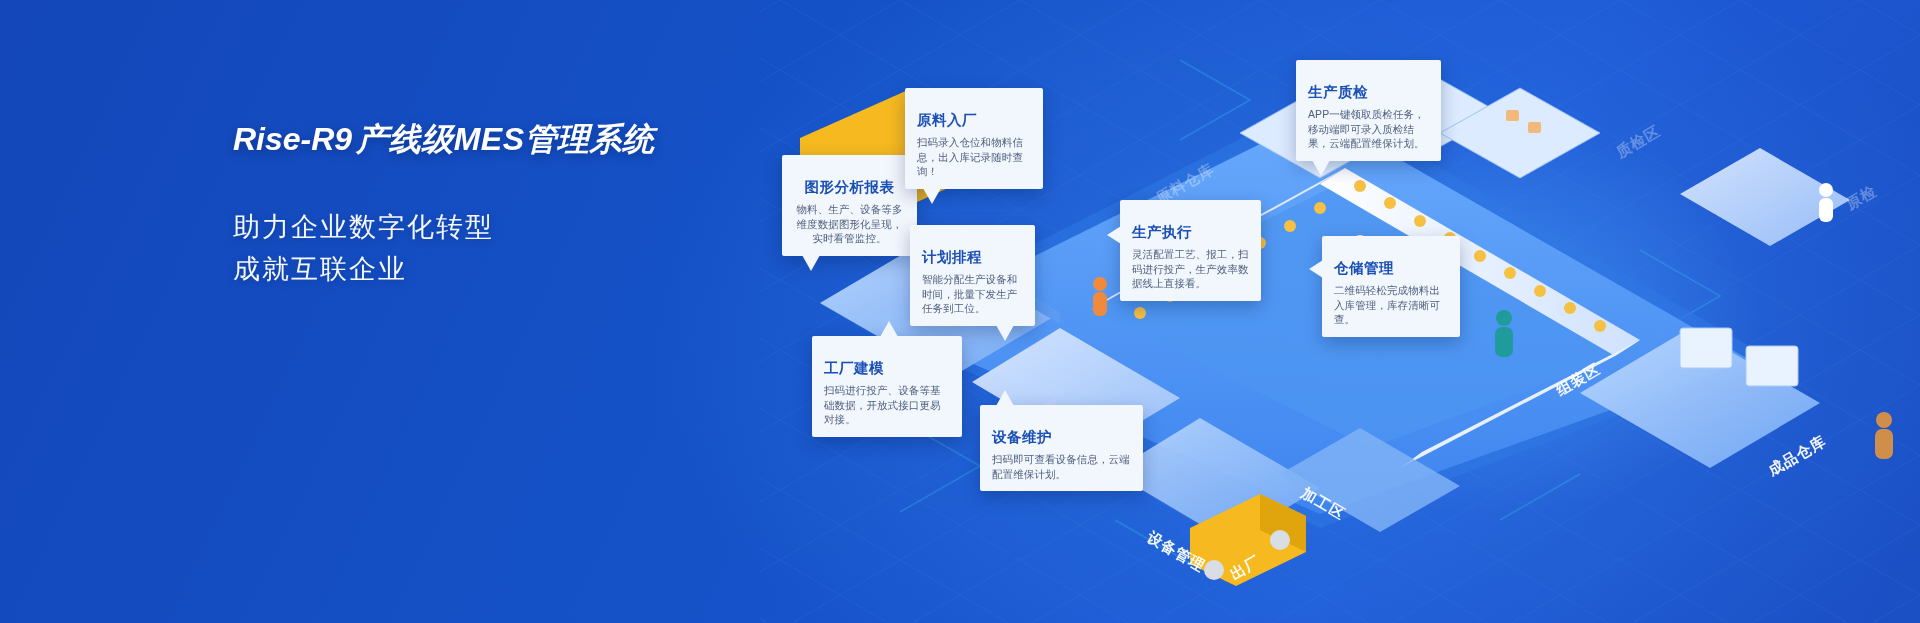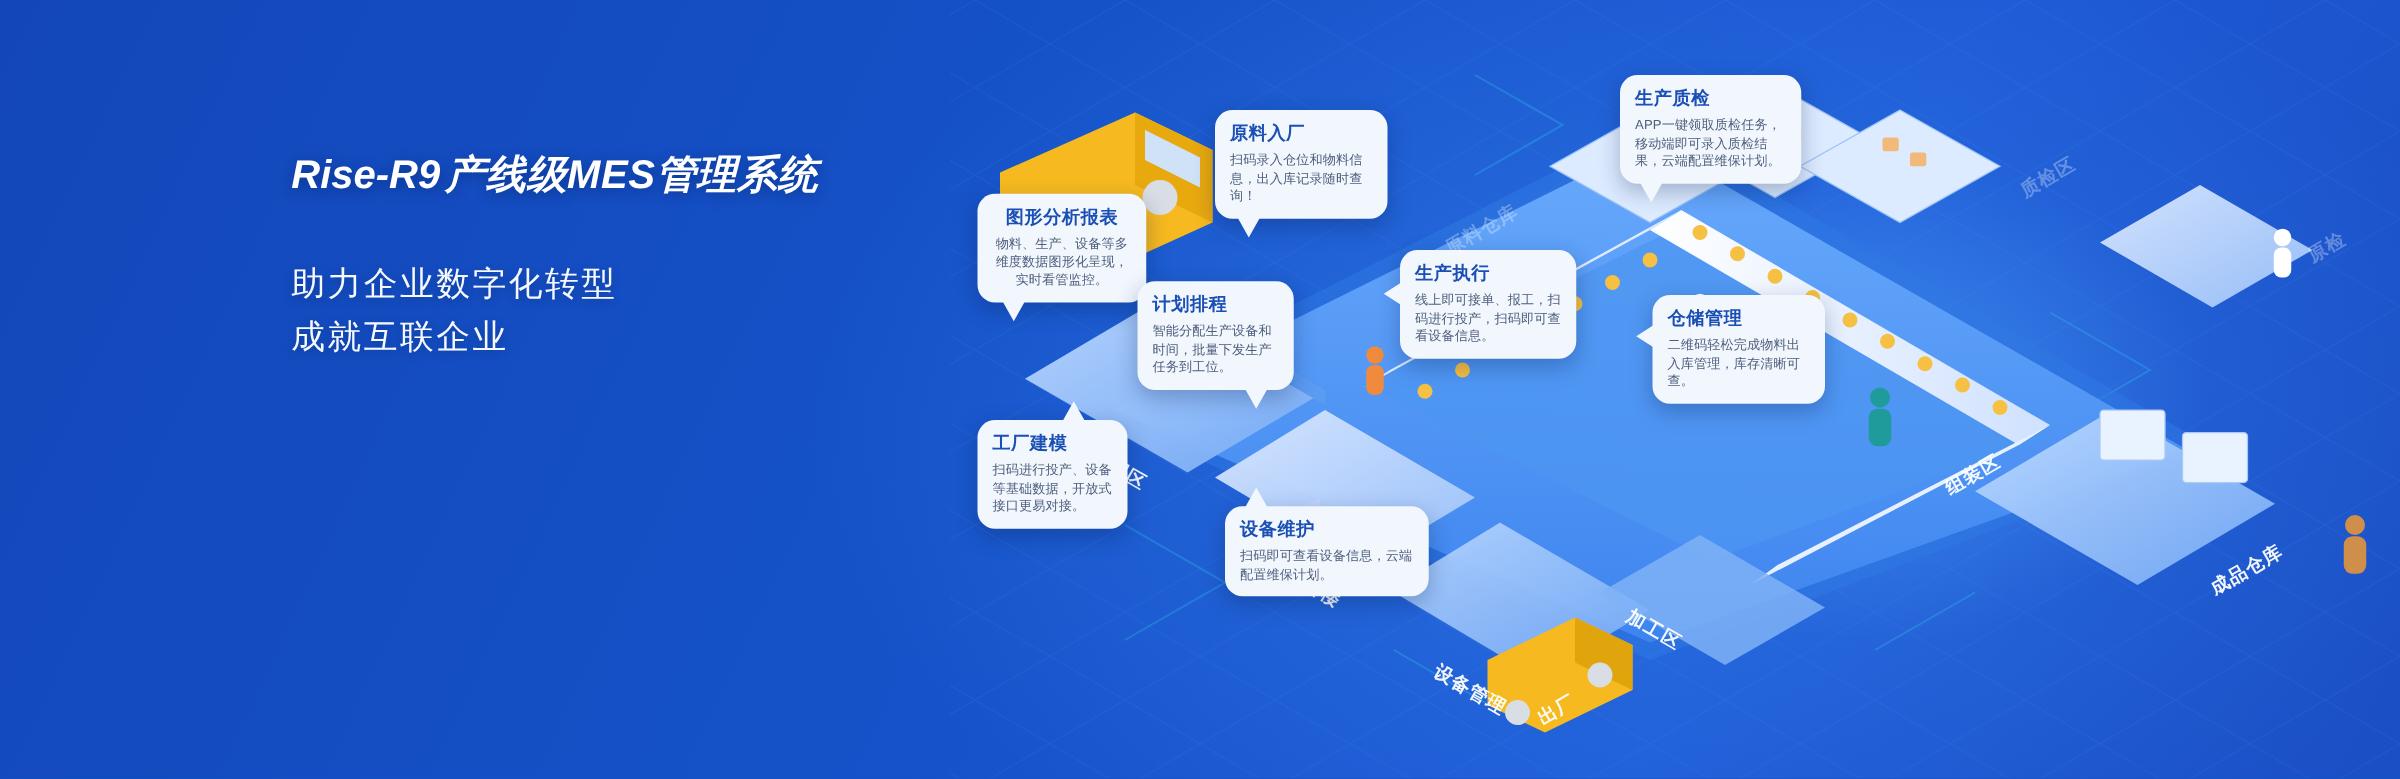--- a/index.html
+++ b/index.html
@@ -37,51 +37,51 @@
     color:#f4f8ff;font-size:27px;line-height:42px;font-weight:400;
     letter-spacing:2px;text-shadow:0 2px 7px rgba(3,28,85,.35);
   }
 
   
   .scene{position:absolute;left:760px;top:28px;width:1160px;height:580px;}
   .scene svg{display:block;}
 
   
   .card{
-    position:absolute;background:#f2f6fd;border-radius:14px;
+    position:absolute;background:#f2f6fd;border-radius:2px;
     box-shadow:0 6px 18px rgba(4,26,76,.28);
-    padding:9px 12px 10px 12px;box-sizing:border-box;
+    padding:23px 12px 10px 12px;box-sizing:border-box;
   }
   .card .ct{
     margin:0 0 5px 0;color:#1a4fb5;font-size:14.5px;font-weight:700;letter-spacing:.5px;
   }
   .card .cb{
     margin:0;color:#4d5f7d;font-size:10.5px;line-height:14.5px;letter-spacing:.1px;
   }
   .card .tail{
     position:absolute;width:0;height:0;border-style:solid;
   }
   .tail-down{border-width:16px 9px 0 9px;border-color:#f2f6fd transparent transparent transparent;}
   .tail-up{border-width:0 9px 16px 9px;border-color:transparent transparent #f2f6fd transparent;}
   .tail-left{border-width:9px 14px 9px 0;border-color:transparent #f2f6fd transparent transparent;}
 
   
   #card-report{left:782px;top:155px;width:135px;text-align:center;}
   #card-report .tail-down{left:20px;bottom:-15px;}
-  #card-material{left:972px;top:88px;width:138px;}
+  #card-material{left:905px;top:88px;width:138px;}
   #card-material .tail-down{left:18px;bottom:-15px;}
   #card-qc{left:1296px;top:60px;width:145px;}
   #card-qc .tail-down{left:16px;bottom:-15px;}
   #card-plan{left:910px;top:225px;width:125px;}
   #card-plan .tail-down{left:86px;bottom:-15px;}
   #card-exec{left:1120px;top:200px;width:141px;}
   #card-exec .tail-left{left:-13px;top:26px;}
   #card-store{left:1322px;top:236px;width:138px;}
   #card-store .tail-left{left:-13px;top:24px;}
-  #card-model{left:782px;top:336px;width:120px;}
+  #card-model{left:812px;top:336px;width:150px;}
   #card-model .tail-up{left:68px;top:-15px;}
   #card-maint{left:980px;top:405px;width:163px;}
   #card-maint .tail-up{left:16px;top:-15px;}
 
   
   .zone-label{
     fill:#ffffff;font-family:"Liberation Sans","DejaVu Sans",sans-serif;
     font-size:15px;font-weight:700;letter-spacing:1px;opacity:.95;
   }
   .zone-label.ghost{opacity:.30;}
@@ -284,21 +284,21 @@
   </div>
 
   <div class="card" id="card-plan">
     <p class="ct">计划排程</p>
     <p class="cb">智能分配生产设备和时间，批量下发生产任务到工位。</p>
     <span class="tail tail-down"></span>
   </div>
 
   <div class="card" id="card-exec">
     <p class="ct">生产执行</p>
-    <p class="cb">线上即可接单、报工，扫码进行投产，扫码即可查看设备信息。</p>
+    <p class="cb">灵活配置工艺、报工，扫码进行投产，生产效率数据线上直接看。</p>
     <span class="tail tail-left"></span>
   </div>
 
   <div class="card" id="card-store">
     <p class="ct">仓储管理</p>
     <p class="cb">二维码轻松完成物料出入库管理，库存清晰可查。</p>
     <span class="tail tail-left"></span>
   </div>
 
   <div class="card" id="card-model">

